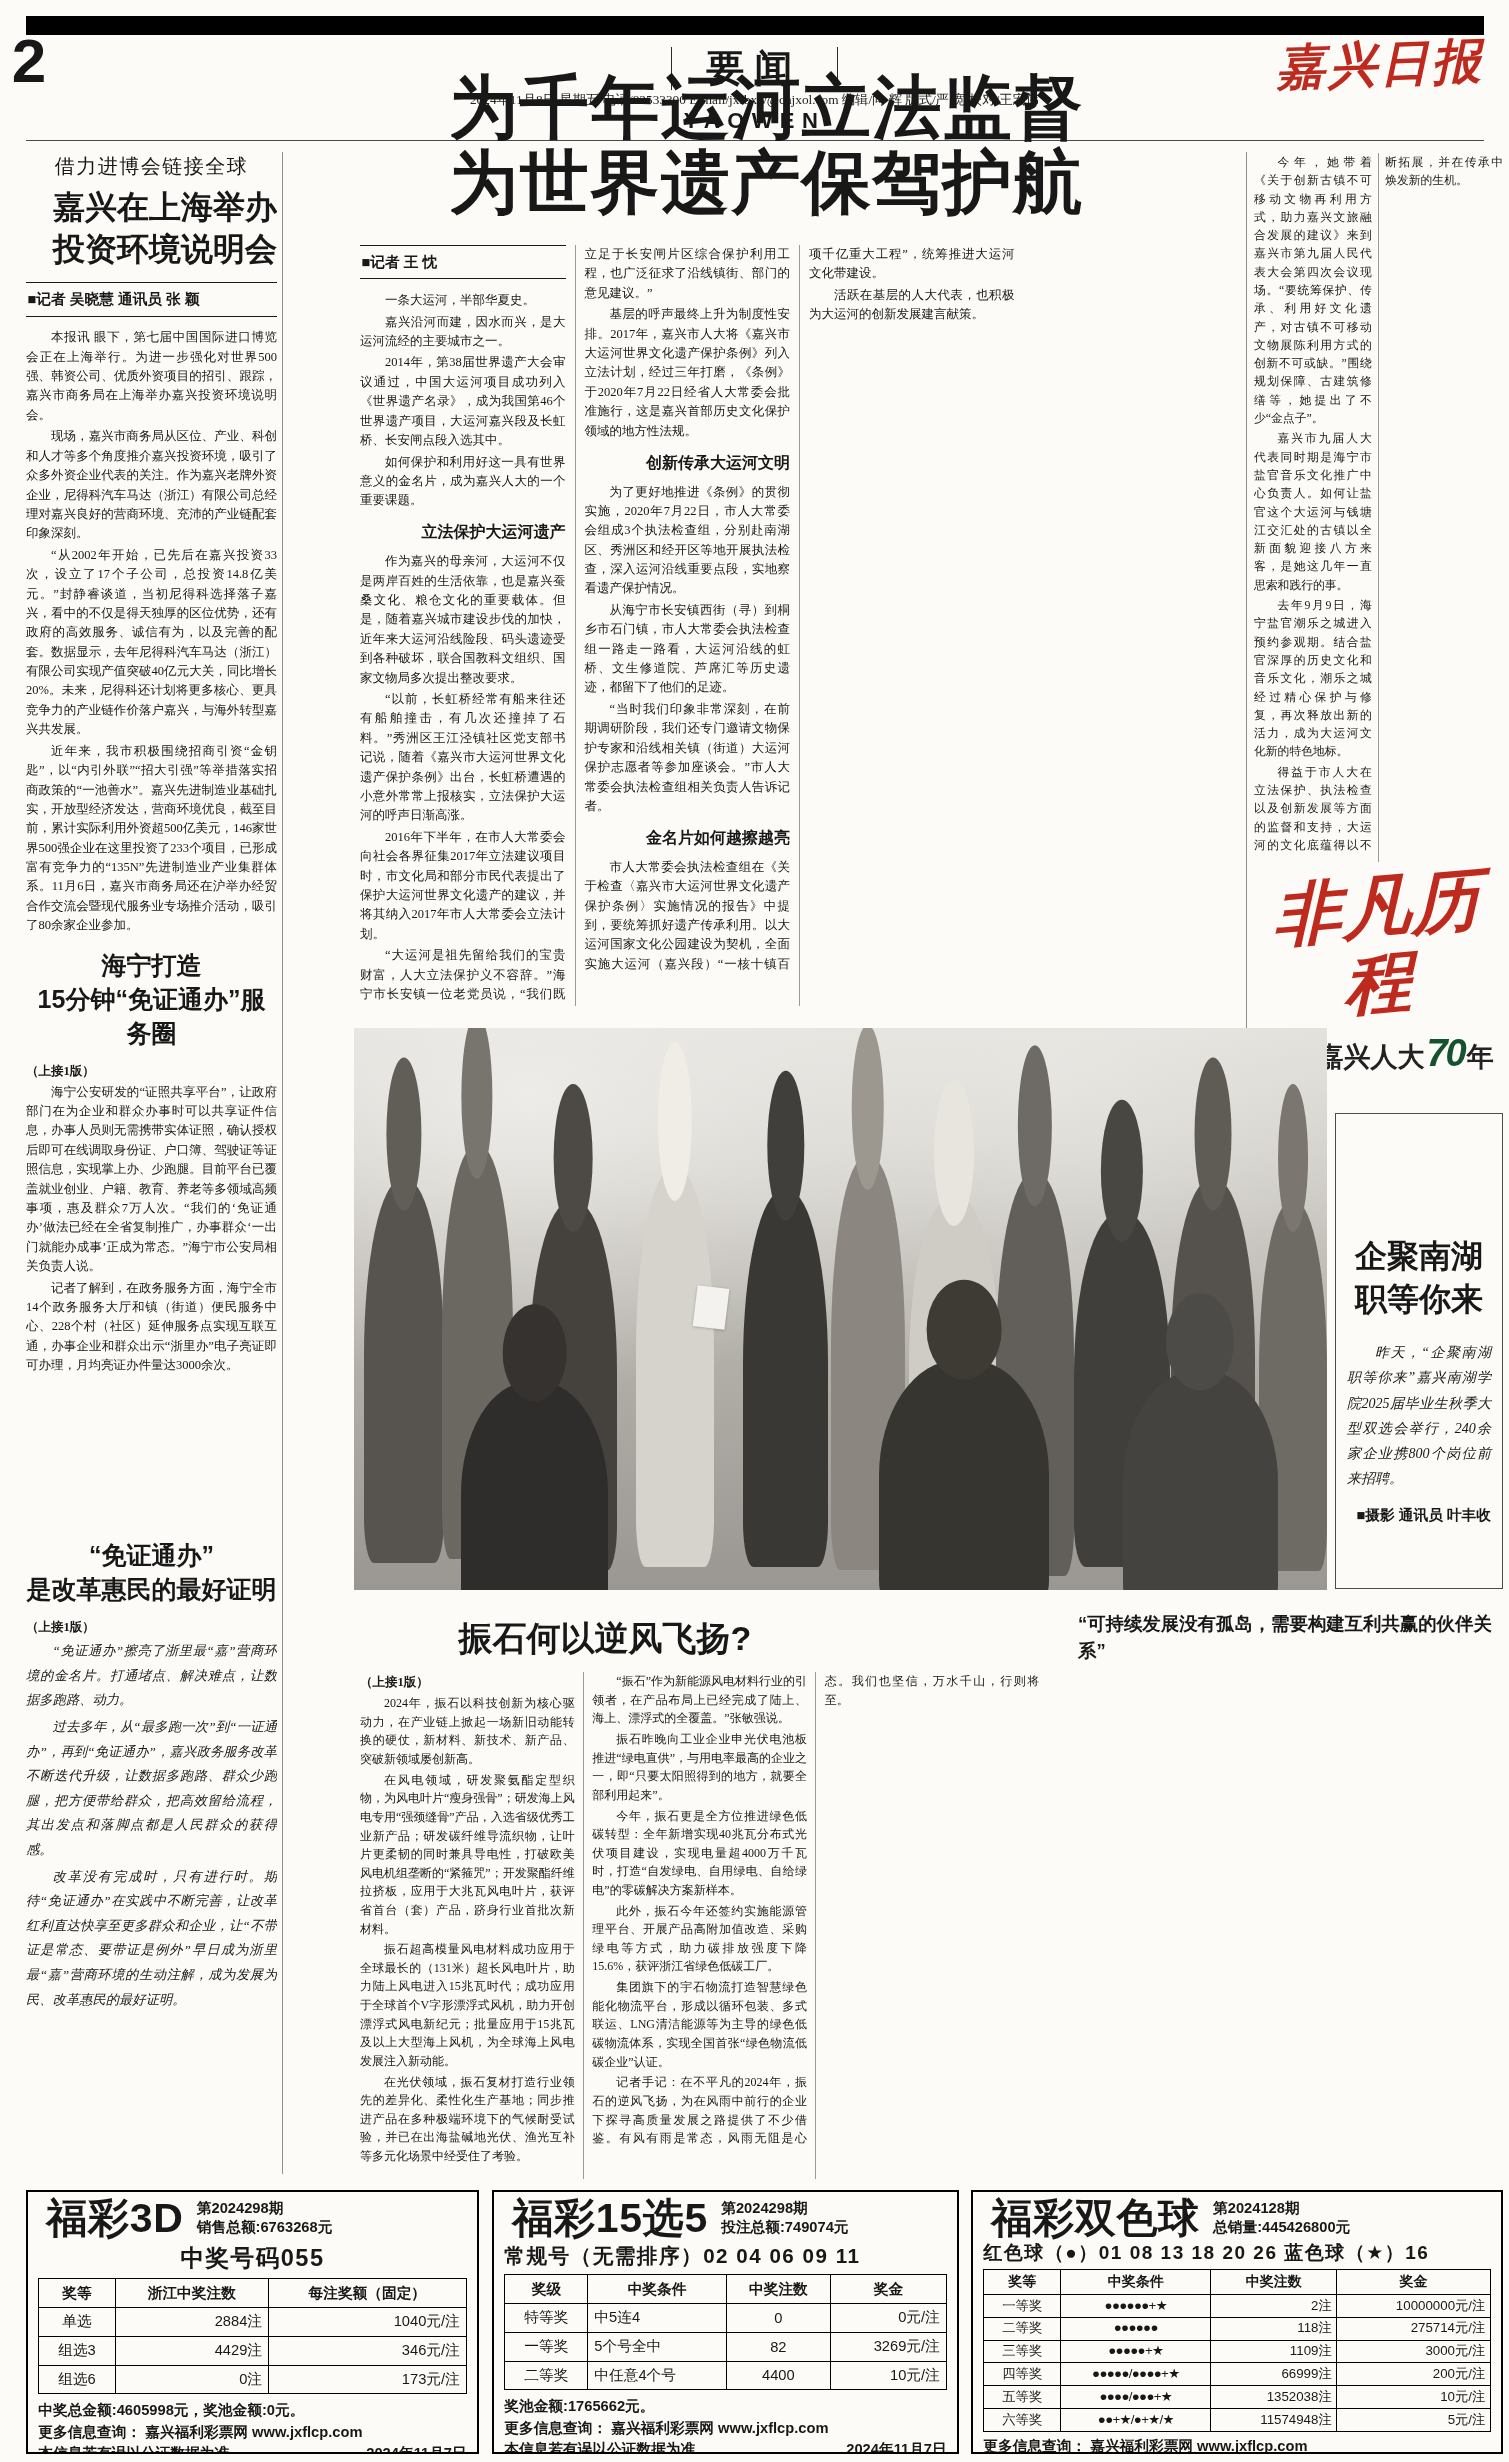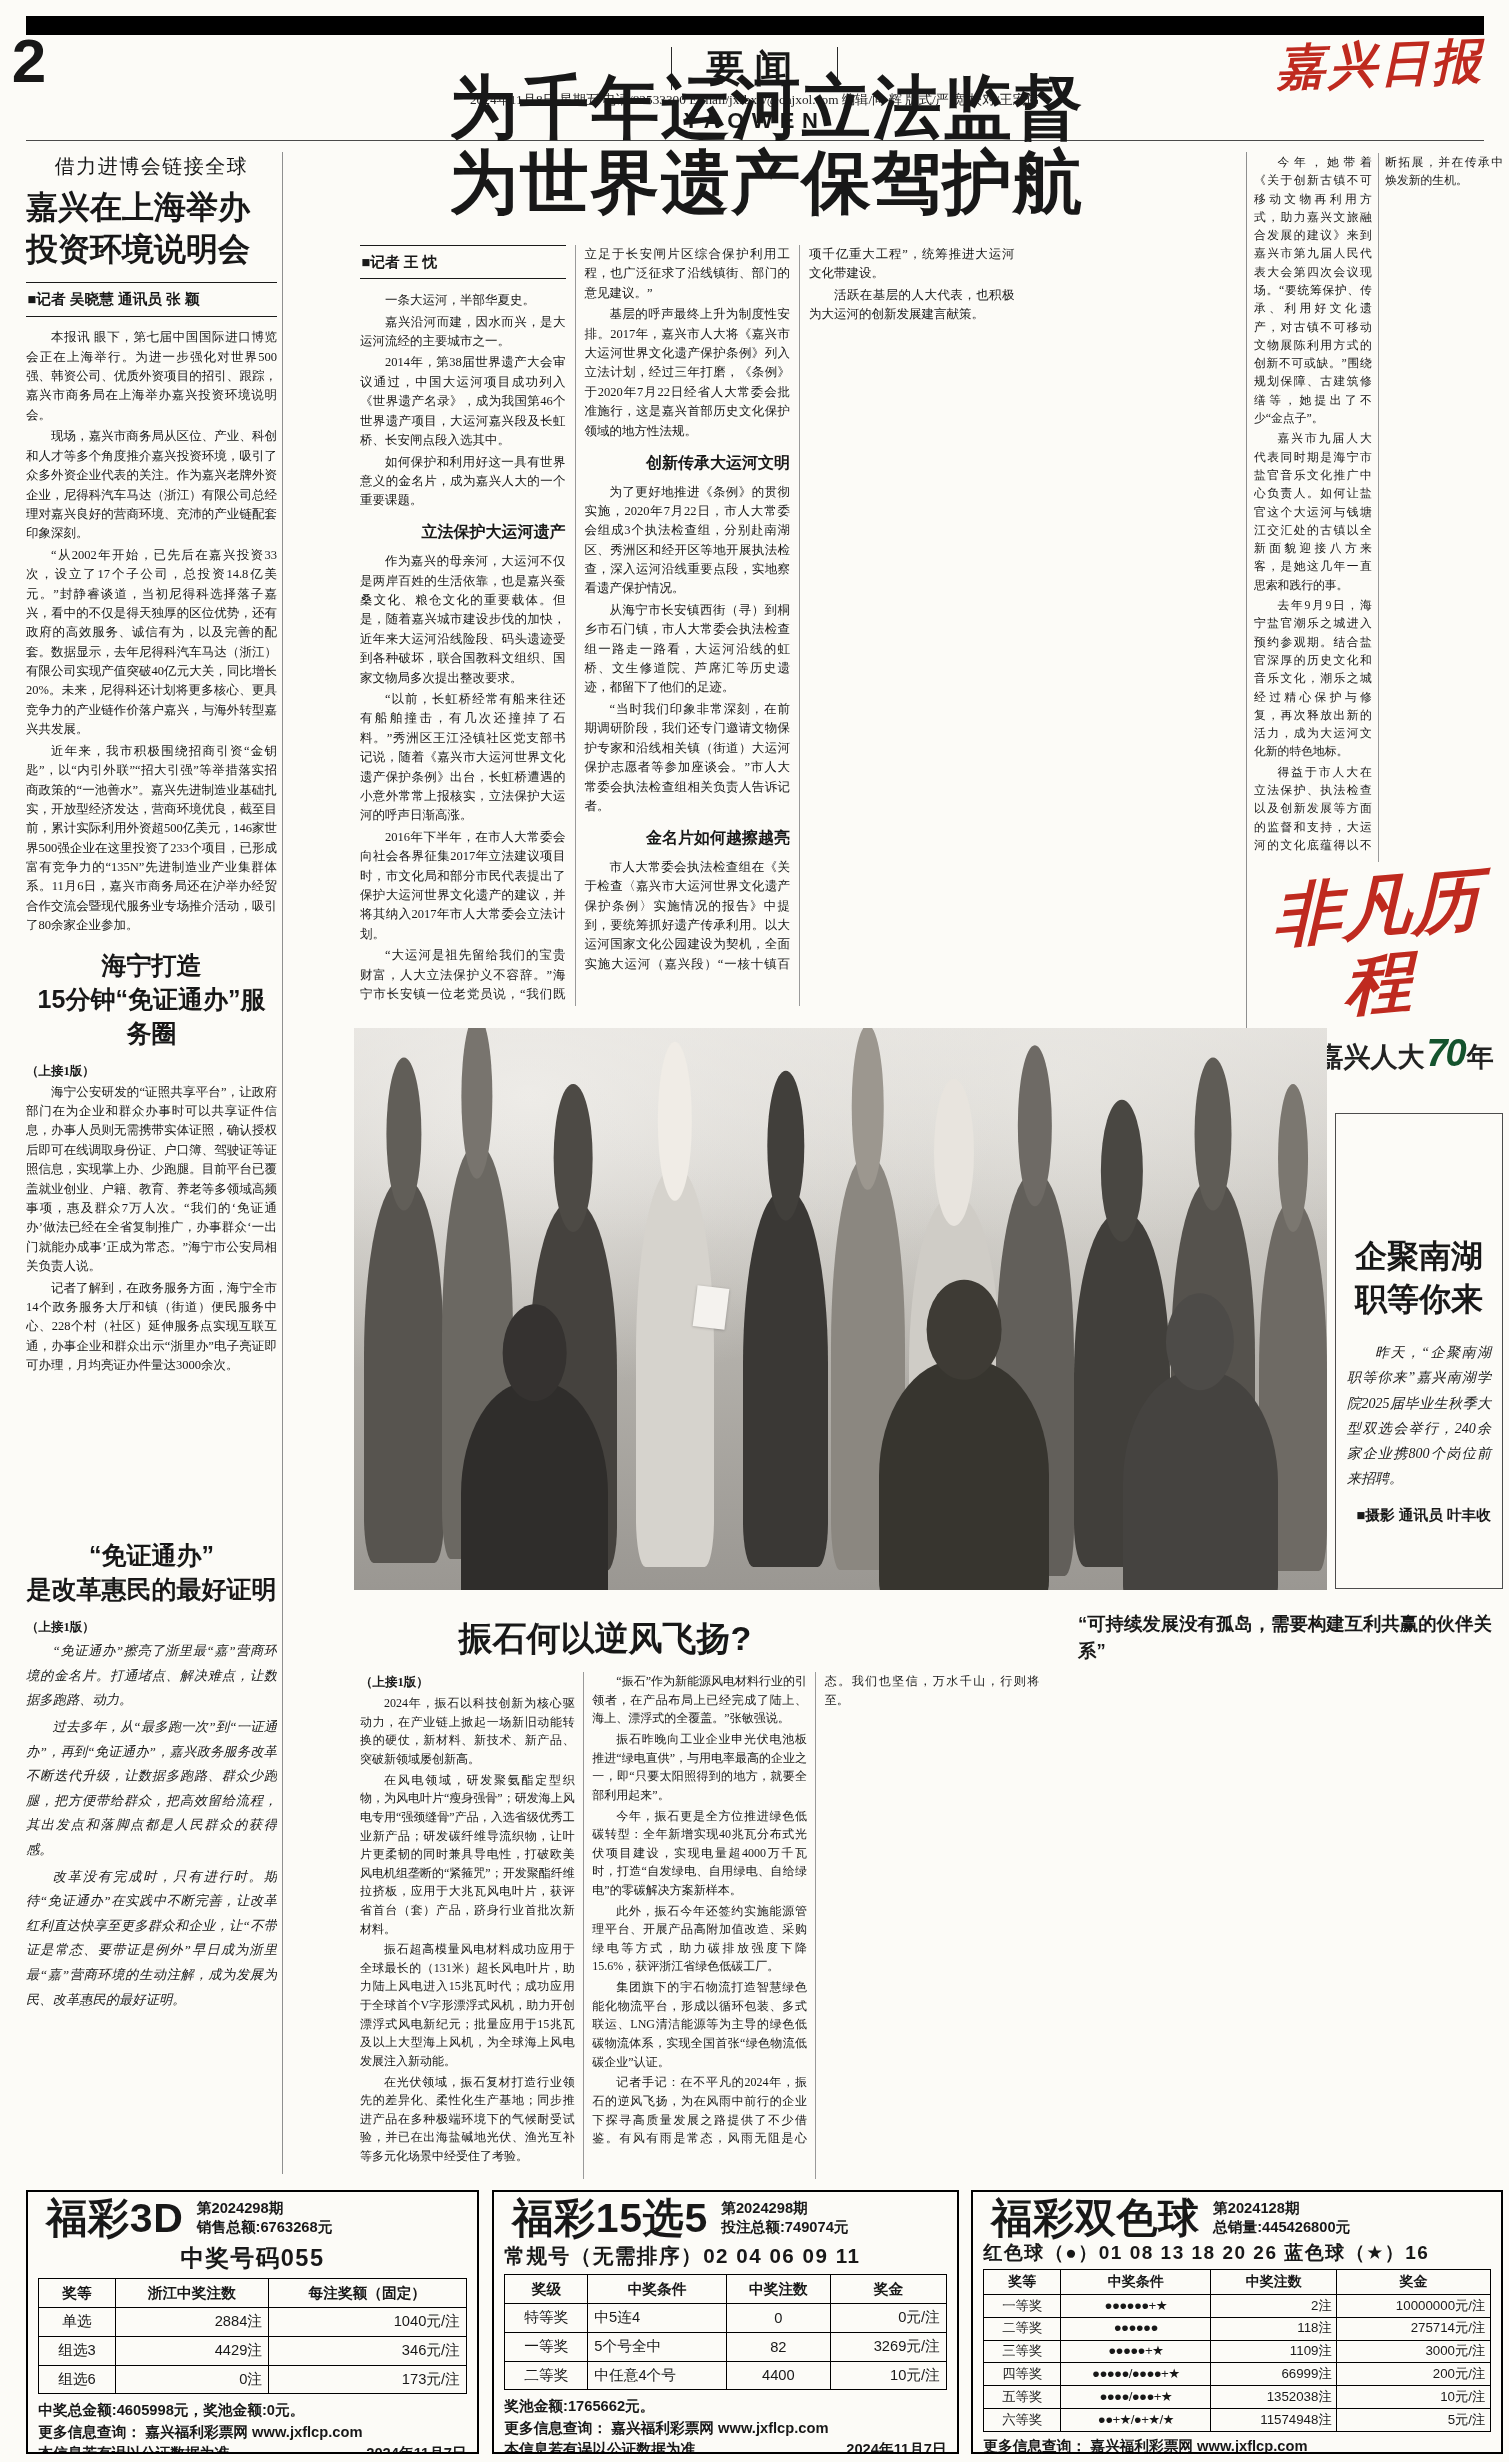--- a/index.html
+++ b/index.html
@@ -32,21 +32,21 @@
        text-align:right;text-indent:0;margin:11.8px 0 8.8px;}
   .byline{font-family:"Liberation Sans","DejaVu Sans",sans-serif;font-weight:bold;font-size:14.7px;
           text-indent:0;border-top:1.5px solid #1a1a1a;border-bottom:1.5px solid #1a1a1a;
           padding:6.6px 1.5px;margin:0 0 11.8px;}
   .cont{font-size:12.5px;line-height:1.6;text-indent:0;font-weight:bold;}
 
   
   .leftcol{width:251px;overflow:hidden;}
   .eyebrow{font-size:20px;text-align:center;letter-spacing:1.5px;margin-bottom:7.4px;}
   .l-title{font-family:"Liberation Sans","DejaVu Sans",sans-serif;font-size:32px;font-weight:900;
-           text-align:left;line-height:1.3;margin-bottom:11.8px;}
+           text-align:right;line-height:1.3;margin-bottom:11.8px;}
   .l-title2{font-family:"Liberation Sans","DejaVu Sans",sans-serif;font-size:25px;font-weight:900;
            text-align:center;line-height:1.35;margin-bottom:10.3px;}
 
   
   .main-headline{position:absolute;left:291px;top:71px;width:951px;text-align:center;
                  font-family:"Liberation Sans","DejaVu Sans",sans-serif;font-weight:900;
                  font-size:69px;line-height:1.08;letter-spacing:1.5px;}
   .main-body{position:absolute;left:360px;top:245px;width:879px;height:761px;
              column-count:4;column-gap:19px;column-rule:0.7px solid #9a9a9a;column-fill:auto;overflow:hidden;}
   .sidebar-body{position:absolute;left:1254px;top:153px;width:249px;height:709px;

